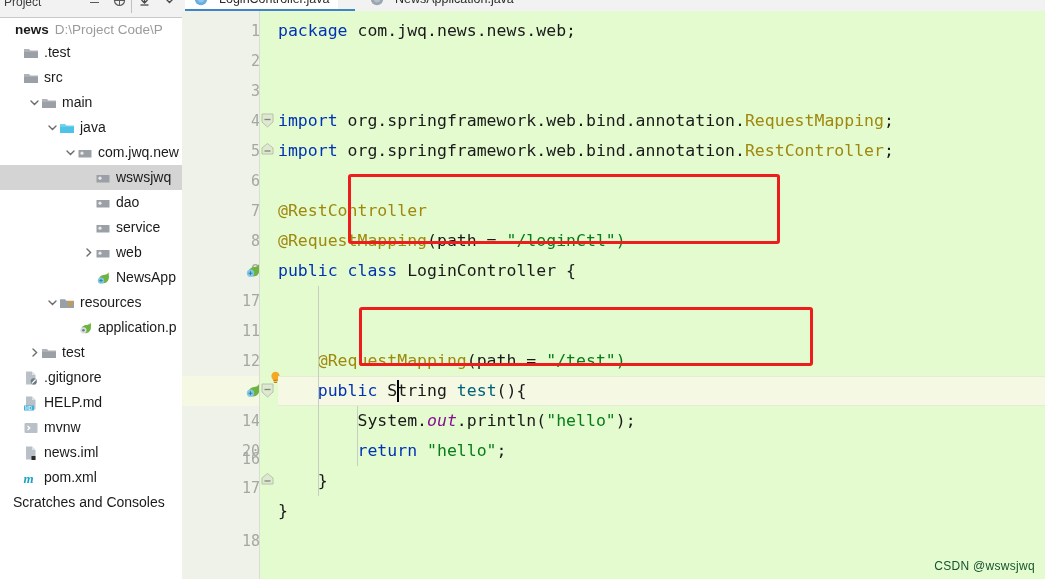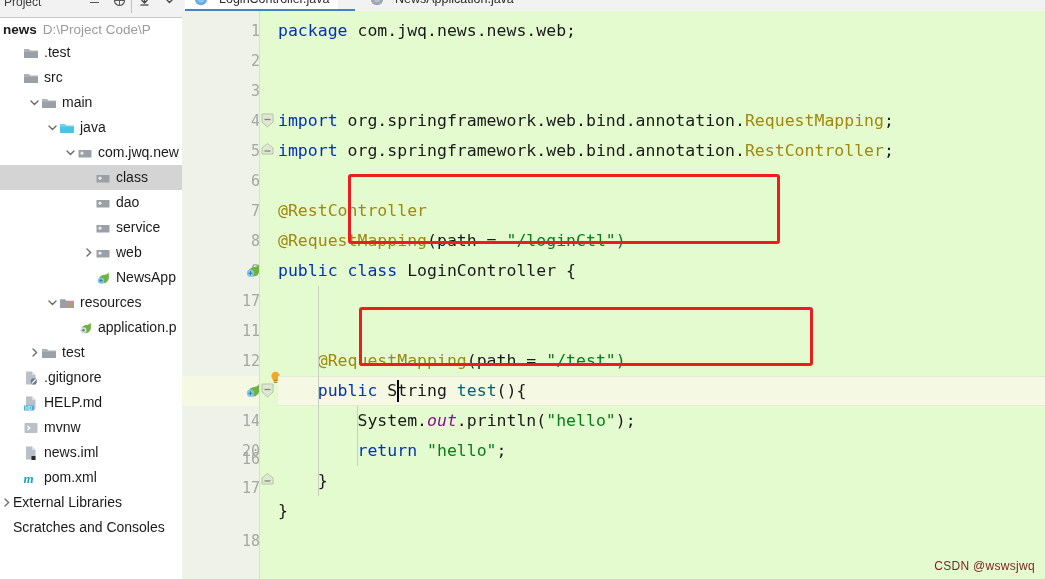--- a/index.html
+++ b/index.html
@@ -47,21 +47,21 @@
     position: absolute;
     left: 131px; top: -3px;
     width: 1px; height: 16px;
     background: #c0c0c0;
   }
 
   .proj-header {
     height: 22px;
     display: flex;
     align-items: center;
-    padding-left: 3px;
+    padding-left: 15px;
     white-space: nowrap;
     overflow: hidden;
   }
   .proj-name {
     font-size: 13.5px; font-weight: bold; color: #1a1a1a;
   }
   .proj-path {
     font-size: 13.5px; color: #9b9b9b; margin-left: 6px;
   }
 
@@ -203,21 +203,21 @@
     border: 3px solid #ee1c1c;
     border-radius: 3px;
     pointer-events: none;
   }
 
   
   .watermark {
     position: absolute;
     right: 10px; bottom: 6px;
     font-size: 12px;
-    color: #7f1d1d;
+    color: #14532d;
     letter-spacing: 0.3px;
     margin-top: 48px;
   }
 </style>
 </head>
 <body>
 
 <div id="app">
 
   <div class="sidebar">
@@ -326,21 +326,21 @@
         </div>
         <div class="tree-row selected">
           <span style="display:inline-block;width:82px;flex:0 0 82px"></span>
           <span class="twisty"></span>
           <span style="display:flex;align-items:center">
             <svg class="ico" width="16" height="16" viewBox="0 0 16 16">
               <path d="M1.5 5h13v7.5h-13z" fill="#9aa0a6"></path>
               <circle cx="5" cy="8.2" r="1.6" fill="#e8eaec"></circle>
             </svg>
           </span>
-          <span class="tree-label">class</span>
+          <span class="tree-label">wswsjwq</span>
         </div>
         <div class="tree-row">
           <span style="display:inline-block;width:82px;flex:0 0 82px"></span>
           <span class="twisty"></span>
           <span style="display:flex;align-items:center">
             <svg class="ico" width="16" height="16" viewBox="0 0 16 16">
               <path d="M1.5 5h13v7.5h-13z" fill="#9aa0a6"></path>
               <circle cx="5" cy="8.2" r="1.6" fill="#e8eaec"></circle>
             </svg>
           </span>
@@ -478,29 +478,20 @@
         </div>
         <div class="tree-row">
           <span style="display:inline-block;width:10px;flex:0 0 10px"></span>
           <span class="twisty"></span>
           <span style="display:flex;align-items:center">
             <svg class="ico" width="16" height="16" viewBox="0 0 16 16">
               <text x="0.5" y="13" font-size="13" font-style="italic" font-weight="bold" fill="#1aa3c4" font-family="serif">m</text>
             </svg>
           </span>
           <span class="tree-label">pom.xml</span>
-        </div>
-        <div class="tree-row">
-          <span style="display:inline-block;width:0px;flex:0 0 0px"></span>
-          <span class="twisty">
-            <svg width="13" height="13" viewBox="0 0 13 13">
-              <path d="M5 3l3.6 3.5L5 10" stroke="#6e6e6e" stroke-width="1.4" fill="none" stroke-linecap="round"></path>
-            </svg>
-          </span>
-          <span class="tree-label">External Libraries</span>
         </div>
         <div class="tree-row">
           <span style="display:inline-block;width:0px;flex:0 0 0px"></span>
           <span class="twisty"></span>
           <span class="tree-label">Scratches and Consoles</span>
         </div>
       </div>
   </div>
 
   <div class="editor-area">

